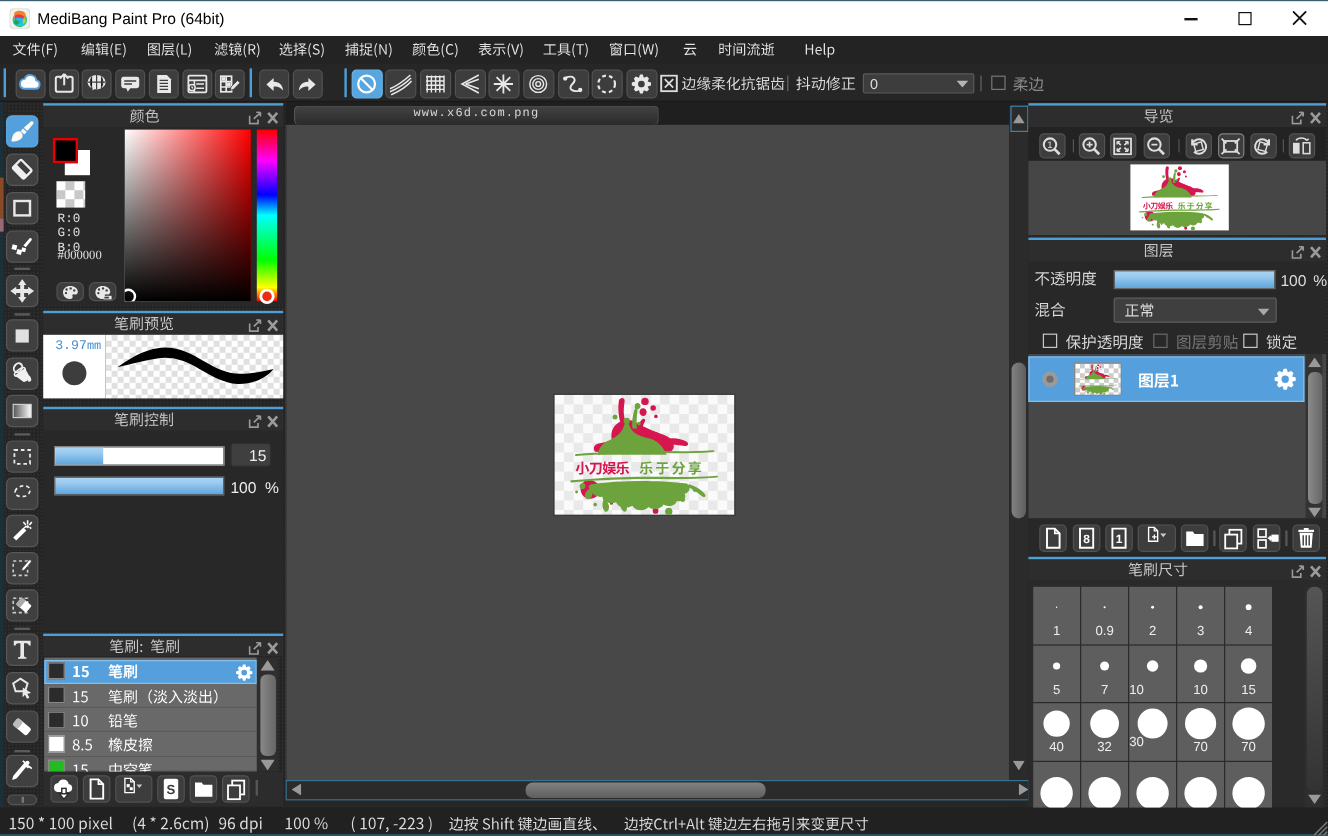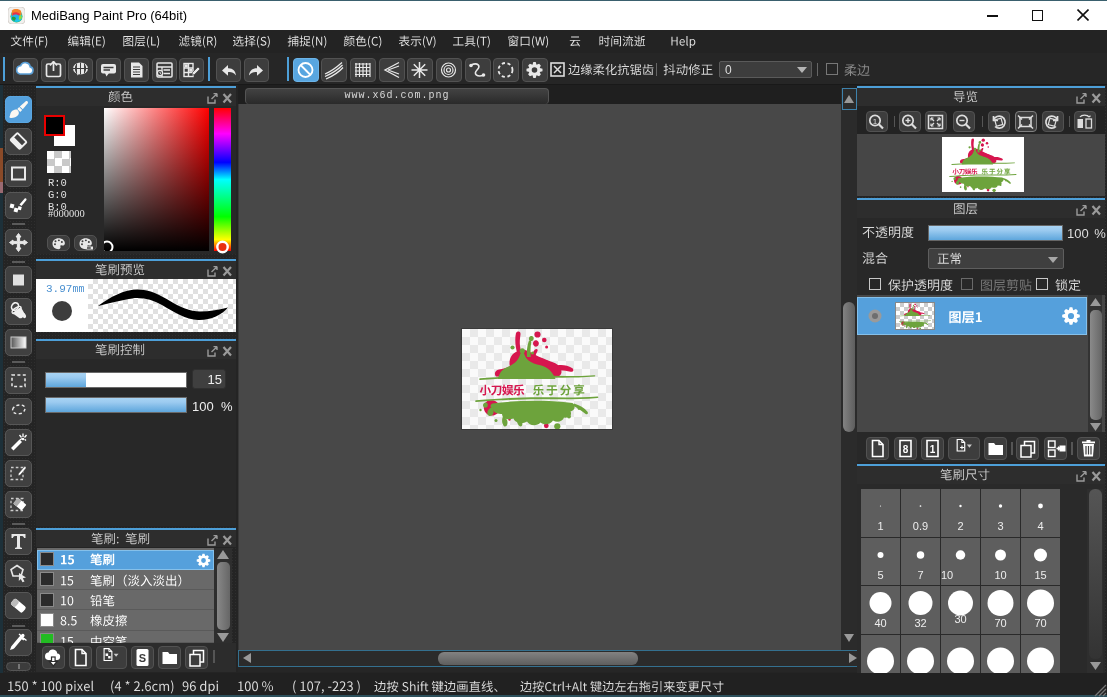--- a/index.html
+++ b/index.html
@@ -799,21 +799,21 @@
 <div class="abs" style="left:861px;top:617.0px;width:39px;text-align:center;font-size:11px;color:#eee">40</div>
 <div class="abs" style="left:901px;top:586.0px;width:39px;height:47.5px;background:#5e5e5e"></div>
 <svg class="abs" style="left:901px;top:586.0px" width="39" height="47" viewBox="0 0 39 47">
       <circle cx="19.5" cy="17" r="12.0" fill="#fff"></circle>
     </svg>
 <div class="abs" style="left:901px;top:617.0px;width:39px;text-align:center;font-size:11px;color:#eee">32</div>
 <div class="abs" style="left:941px;top:586.0px;width:39px;height:47.5px;background:#5e5e5e"></div>
 <svg class="abs" style="left:941px;top:586.0px" width="39" height="47" viewBox="0 0 39 47">
       <circle cx="19.5" cy="17" r="12.5" fill="#fff"></circle>
     </svg>
-<div class="abs" style="left:941px;top:613px;width:39px;text-align:center;font-size:11px;color:#eee">30</div>
+<div class="abs" style="left:941px;top:613px;width:39px;text-align:left;font-size:11px;color:#eee">30</div>
 <div class="abs" style="left:981px;top:586.0px;width:39px;height:47.5px;background:#5e5e5e"></div>
 <svg class="abs" style="left:981px;top:586.0px" width="39" height="47" viewBox="0 0 39 47">
       <circle cx="19.5" cy="17" r="13.0" fill="#fff"></circle>
     </svg>
 <div class="abs" style="left:981px;top:617.0px;width:39px;text-align:center;font-size:11px;color:#eee">70</div>
 <div class="abs" style="left:1021px;top:586.0px;width:39px;height:47.5px;background:#5e5e5e"></div>
 <svg class="abs" style="left:1021px;top:586.0px" width="39" height="47" viewBox="0 0 39 47">
       <circle cx="19.5" cy="17" r="13.5" fill="#fff"></circle>
     </svg>
 <div class="abs" style="left:1021px;top:617.0px;width:39px;text-align:center;font-size:11px;color:#eee">70</div>

